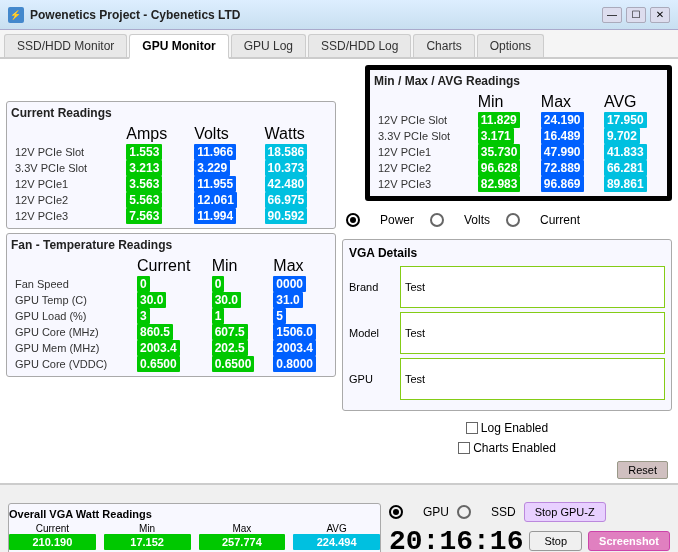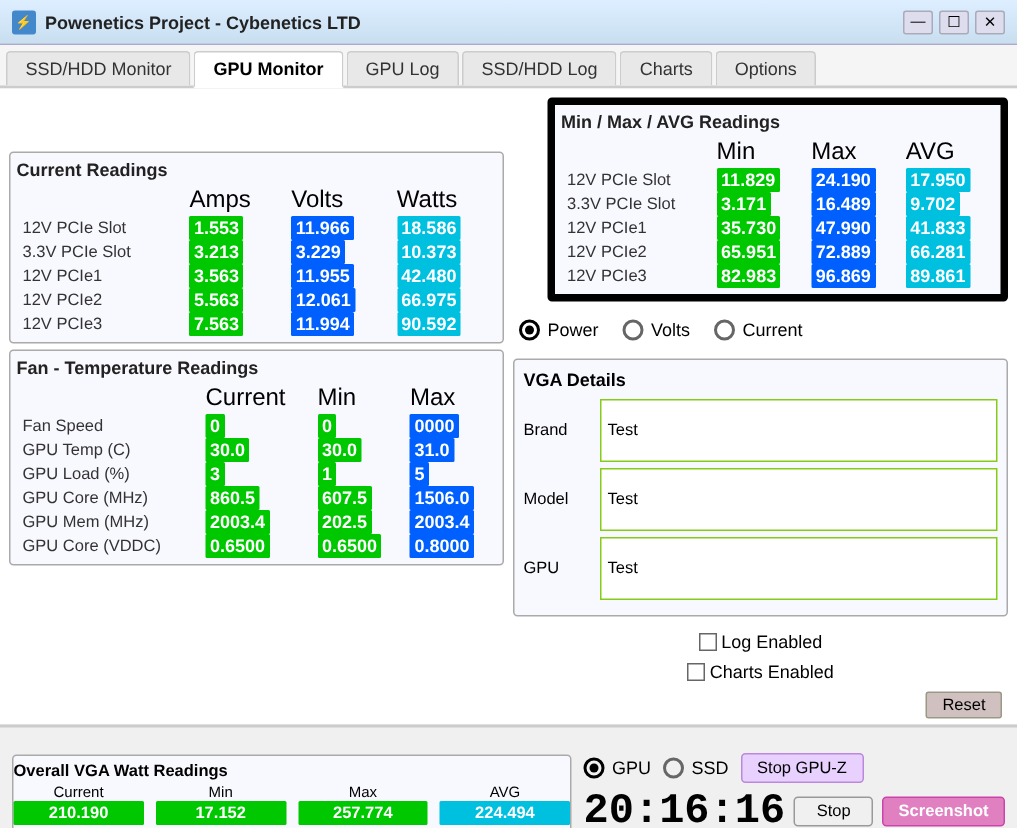--- a/index.html
+++ b/index.html
@@ -109,21 +109,21 @@
       background: #f8f8ff;
       margin-left: 23px;
     }
     
     .radio-row {
       display: flex;
       gap: 16px;
       align-items: center;
       padding: 6px 4px;
     }
-    .radio-item { display: flex; align-items: center; gap: 5px; cursor: pointer; }
+    .radio-item { display: flex; align-items: center; gap: 20px; cursor: pointer; }
     .radio-circle {
       width: 14px; height: 14px;
       border-radius: 50%;
       border: 2px solid #666;
       display: flex; align-items: center; justify-content: center;
     }
     .radio-circle.selected { border-color: #000; }
     .radio-circle.selected::after {
       content: '';
       width: 6px; height: 6px;
@@ -360,21 +360,21 @@
     <td><span class="cell-cyan">9.702</span></td>
   </tr>
             <tr>
     <td class="row-label">12V PCIe1</td>
     <td><span class="cell-green">35.730</span></td>
     <td><span class="cell-blue">47.990</span></td>
     <td><span class="cell-cyan">41.833</span></td>
   </tr>
             <tr>
     <td class="row-label">12V PCIe2</td>
-    <td><span class="cell-green">65.951</span></td>
+    <td><span class="cell-green">96.628</span></td>
     <td><span class="cell-blue">72.889</span></td>
     <td><span class="cell-cyan">66.281</span></td>
   </tr>
             <tr>
     <td class="row-label">12V PCIe3</td>
     <td><span class="cell-green">82.983</span></td>
     <td><span class="cell-blue">96.869</span></td>
     <td><span class="cell-cyan">89.861</span></td>
   </tr>
           </tbody>

